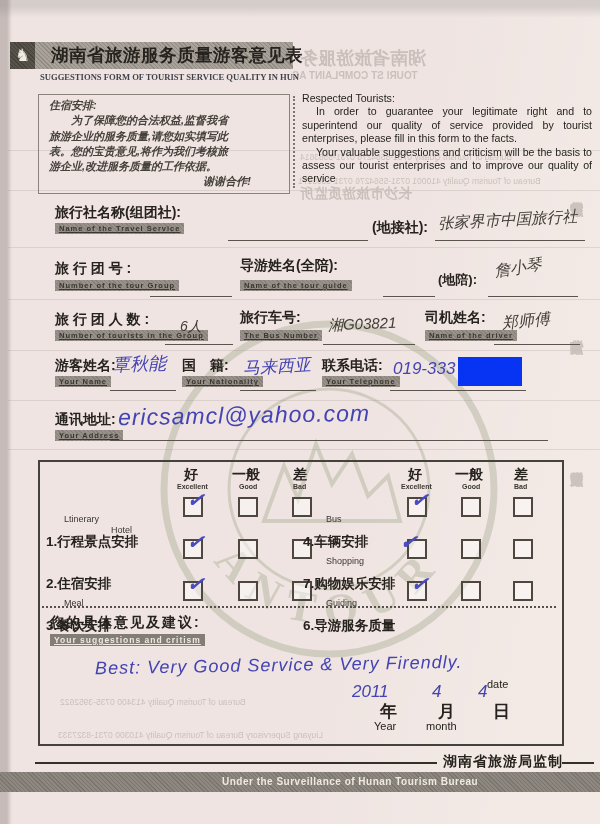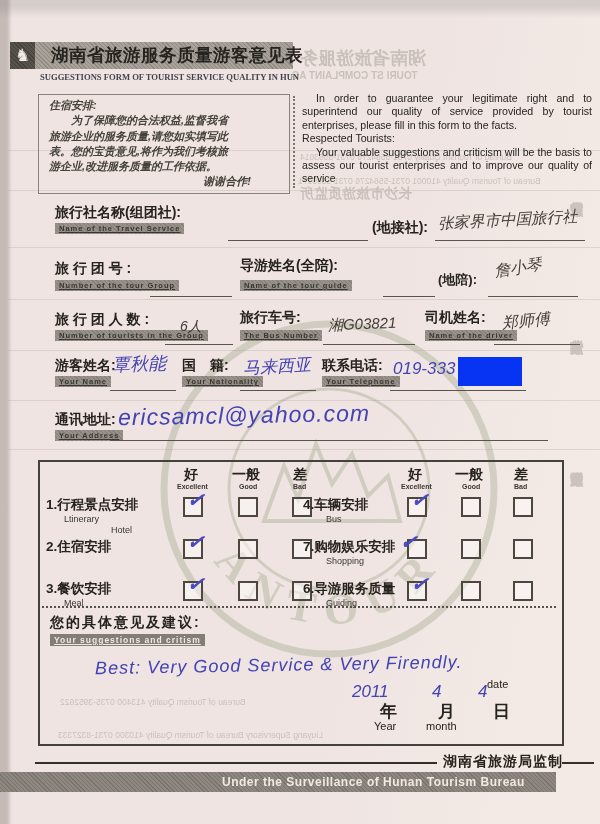--- a/index.html
+++ b/index.html
@@ -22,21 +22,21 @@
   .hw-dark{color:#413c36;}
   .hw-blue{color:#4343b4;}
   .cb{position:absolute;width:16px;height:16px;border:2px solid #4d473f;background:rgba(255,255,255,.45);}
   .chk{position:absolute;top:-11px;left:2px;color:#4a4ac2;font-size:21px;font-weight:bold;transform:rotate(6deg);font-style:italic;}
   .chk-left{left:-9px;}
   .bt{color:#c3bab5;opacity:.85;transform:scaleX(-1);white-space:nowrap;}
   .btv{color:#c3bab5;opacity:.8;writing-mode:vertical-rl;transform:scaleX(-1);white-space:nowrap;font-weight:bold;}
   .faintline{position:absolute;left:8px;width:592px;height:1px;background:rgba(150,138,132,.22);}
   .scale-zh{font-size:14px;font-weight:bold;color:#26221d;}
   .scale-en{font-size:7px;color:#3a3631;font-weight:bold;}
-  .item-zh{font-size:13.5px;font-weight:bold;color:#26221d;white-space:nowrap;}
+  .item-zh{font-size:13.5px;font-weight:bold;color:#26221d;white-space:nowrap;margin-top:37px;}
   .item-en{font-size:9px;color:#3a3631;white-space:nowrap;}
   .label14{font-size:14px;}
 </style>
 </head>
 <body>
 
 <div class="page">
 
   <div class="faintline" style="top:150px;"></div>
   <div class="faintline" style="top:190px;"></div>
@@ -83,22 +83,22 @@
       <div style="text-indent:22px;">为了保障您的合法权益,监督我省</div>
       <div>旅游企业的服务质量,请您如实填写此</div>
       <div>表。您的宝贵意见,将作为我们考核旅</div>
       <div>游企业,改进服务质量的工作依据。</div>
       <div style="text-align:right;padding-right:28px;">谢谢合作!</div>
     </div>
   </div>
   <div class="abs" style="left:293px;top:96px;height:92px;border-left:2px dotted #7b756e;"></div>
 
   <div class="abs" style="left:302px;top:92px;width:290px;font-size:10.6px;line-height:13.4px;color:#26241f;text-align:justify;">
+    <div>Respected Tourists:</div>
     <div style="text-indent:14px;">In order to guarantee your legitimate right and to superintend our quality of service provided by tourist enterprises, please fill in this form to the facts.</div>
-    <div>Respected Tourists:</div>
     <div style="text-indent:14px;">Your valuable suggestions and criticism will be the basis to assess our tourist enterprises and to improve our quality of service</div>
   </div>
 
   <div class="abs zh label14" style="left:55px;top:204px;">旅行社名称(组团社):</div>
   <div class="abs band" style="left:55px;top:223px;">Name of the Travel Service</div>
   <div class="abs ul" style="left:228px;top:240px;width:140px;"></div>
   <div class="abs zh label14" style="left:372px;top:219px;">(地接社):</div>
   <div class="abs hw hw-dark" style="left:438px;top:210px;font-size:15.5px;transform:rotate(-3deg);">张家界市中国旅行社</div>
   <div class="abs ul" style="left:435px;top:240px;width:150px;"></div>
 
@@ -220,19 +220,19 @@
   <div class="abs zh" style="left:380px;top:700px;font-size:17px;">年</div>
   <div class="abs zh" style="left:438px;top:700px;font-size:17px;">月</div>
   <div class="abs zh" style="left:493px;top:700px;font-size:17px;">日</div>
   <div class="abs" style="left:374px;top:720px;font-size:11px;color:#26221d;">Year</div>
   <div class="abs" style="left:426px;top:720px;font-size:11px;color:#26221d;">month</div>
   <div class="abs" style="left:487px;top:678px;font-size:11px;color:#26221d;">date</div>
 
   <div class="abs" style="left:35px;top:762px;width:402px;height:2px;background:#33302b;"></div>
   <div class="abs zh" style="left:443px;top:753px;font-size:14px;letter-spacing:1px;">湖南省旅游局监制</div>
   <div class="abs" style="left:562px;top:762px;width:32px;height:2px;background:#33302b;"></div>
-  <div class="abs" style="left:0;top:772px;width:556px;height:20px;background:#8d8780;
+  <div class="abs" style="left:0;top:772px;width:600px;height:20px;background:#8d8780;
        background-image:repeating-linear-gradient(45deg, rgba(50,46,42,.2) 0 1px, transparent 1px 3px);
-       color:#efe9df;font-size:12px;font-weight:bold;line-height:20px;padding-left:222px;box-sizing:border-box;letter-spacing:.5px;">
+       color:#efe9df;font-size:10px;font-weight:bold;line-height:20px;padding-left:222px;box-sizing:border-box;letter-spacing:.5px;">
     <span>Under the Surveillance of Hunan Tourism Bureau</span>
   </div>
 
 </div>
 
 </body></html>

